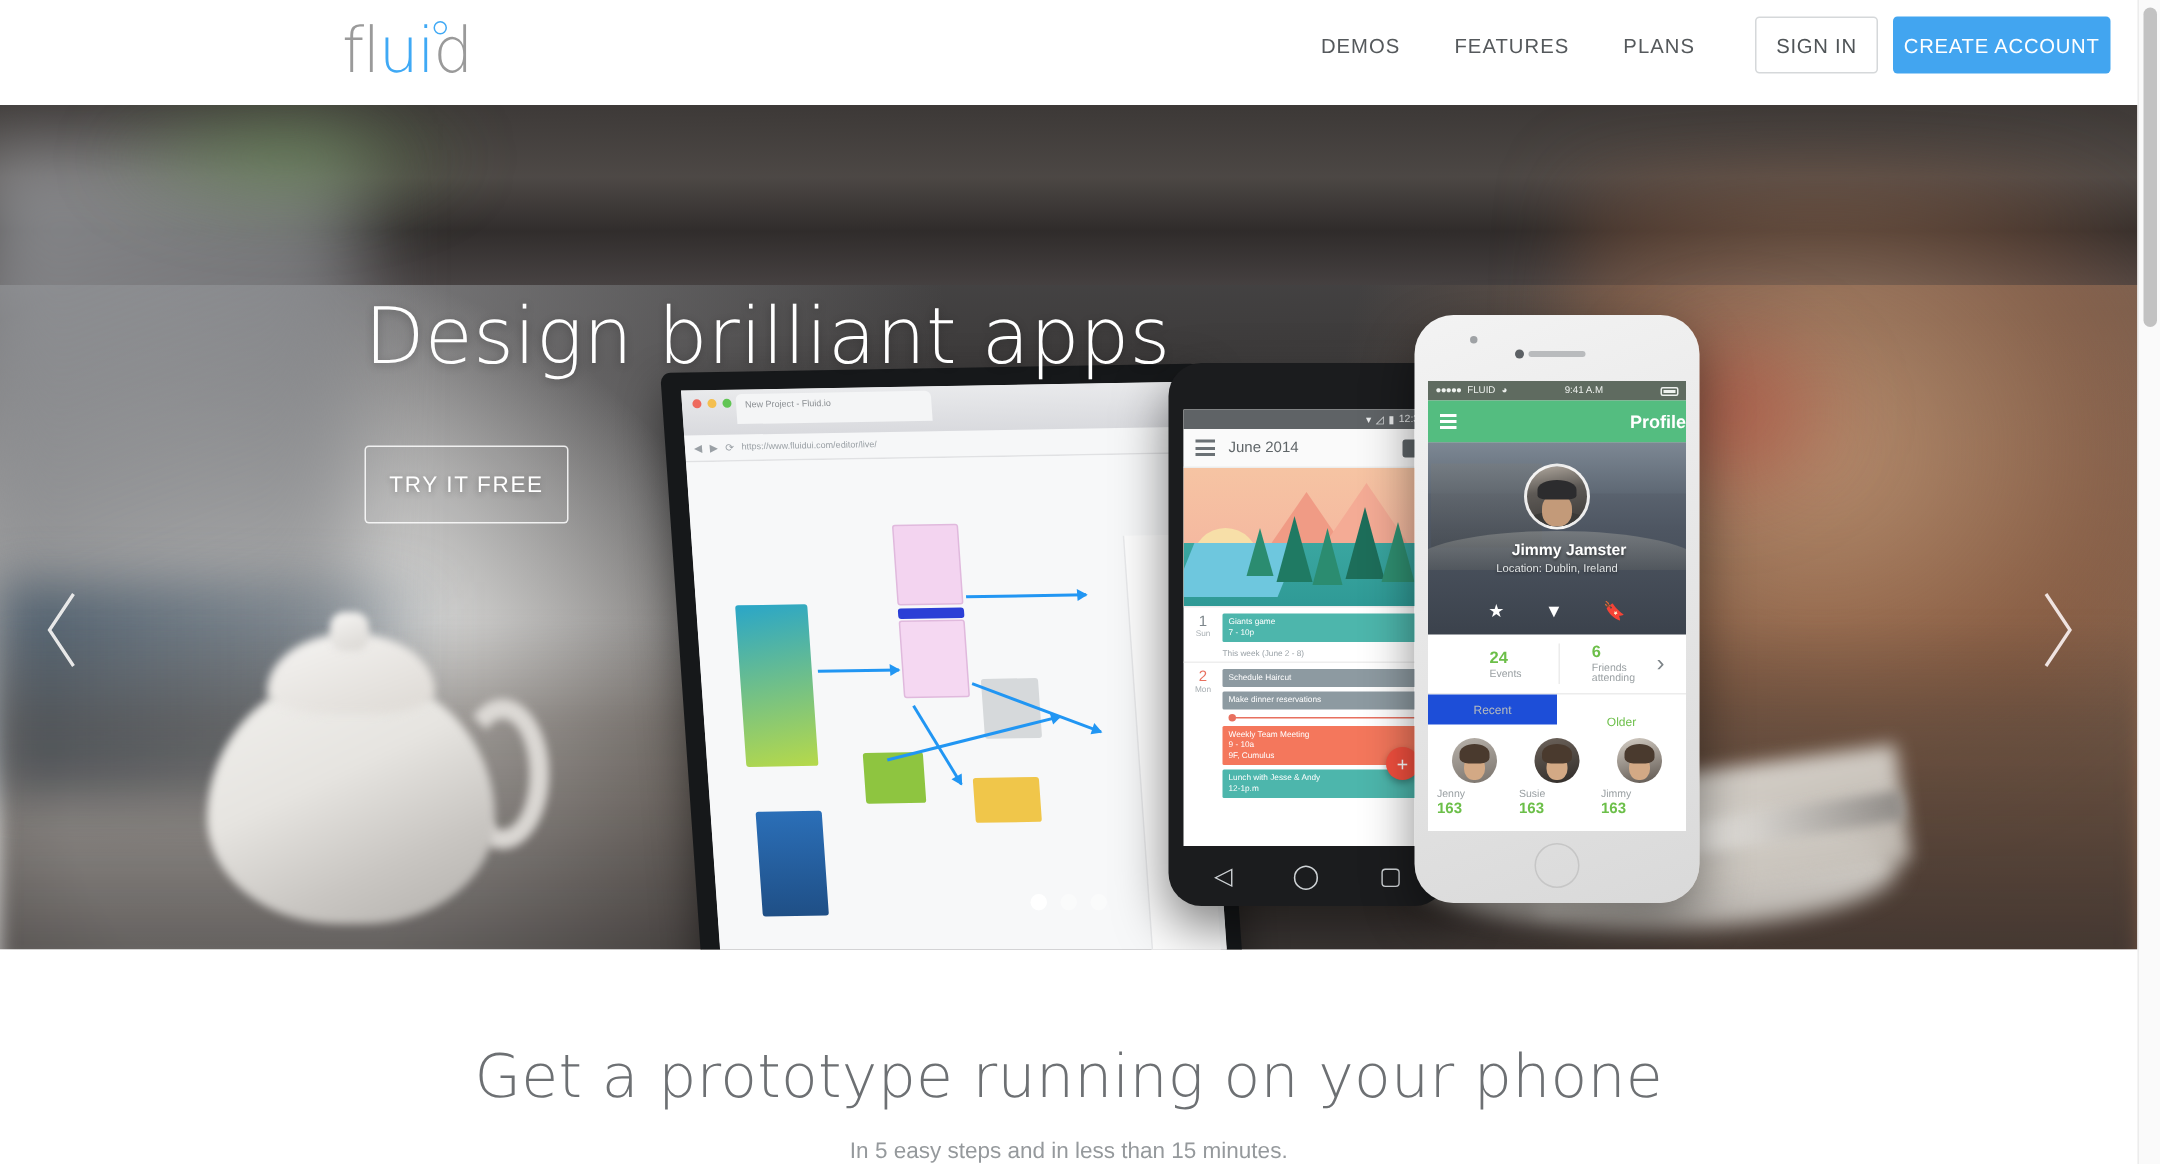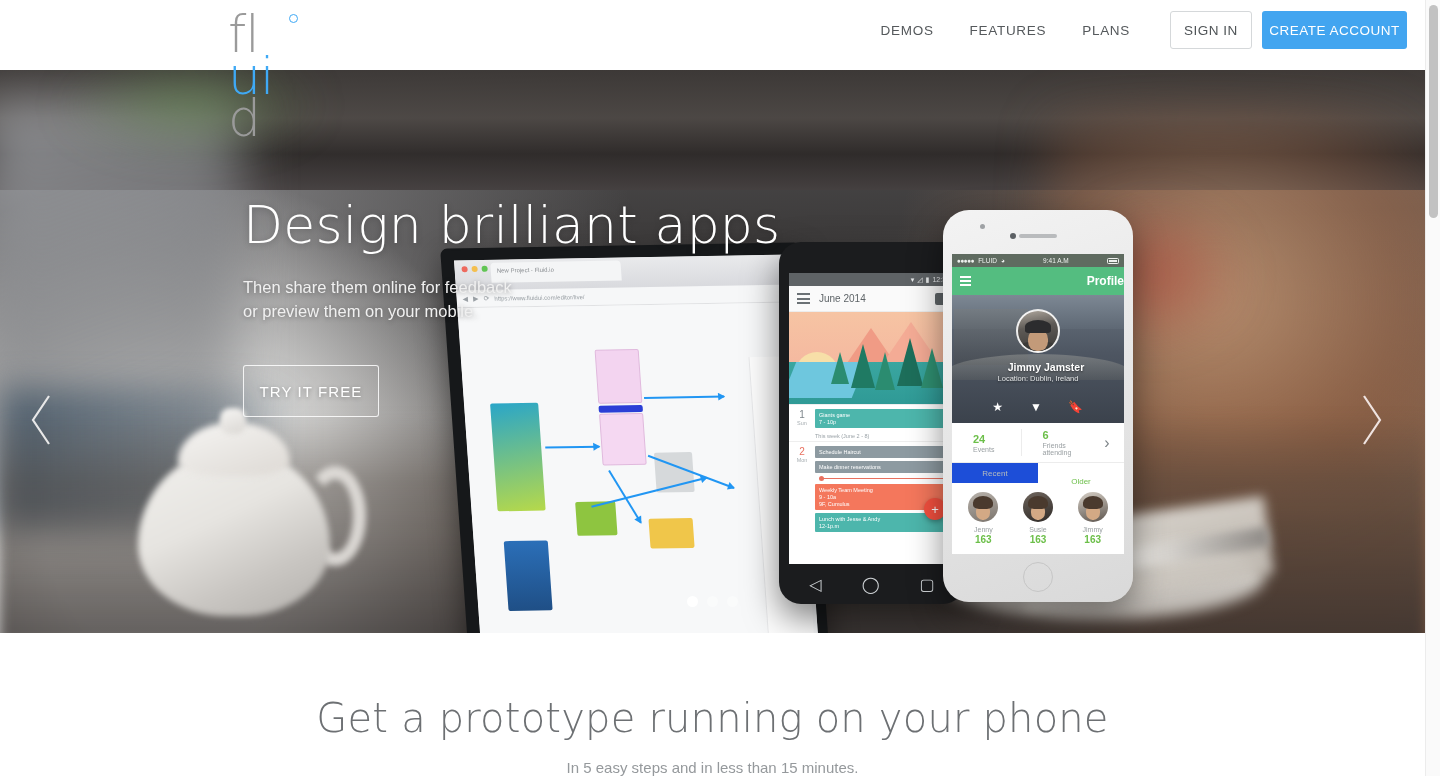--- a/index.html
+++ b/index.html
@@ -13,23 +13,23 @@
   
   .header {
     position: absolute; top:0; left:0; width:1425px; height:70px;
     background:#ffffff; z-index:40;
   }
   .header-inner {
     position:relative; width:100%; height:100%;
   }
   .logo {
     position:absolute; left:228px; top:13px;
-    font-size:52px; line-height:42px; letter-spacing:-1px;
+    font-size:42px; line-height:42px; letter-spacing:-1px;
     font-weight:300; font-family:"DejaVu Sans", sans-serif;
-    display:flex; align-items:flex-start;flex-direction:column;
+    display:flex; align-items:center;
   }
   .logo .g1, .logo .g3 { color:#9a9a9a; }
   .logo .g2 { color:#3fa9f5; position:relative; }
   .logo-dot {
     position:absolute; left:289px; top:14px;
     width:9px; height:9px; border-radius:50%;
     border:1.6px solid #3fa9f5; background:transparent;
   }
   .nav {
     position:absolute; right:18px; top:0; height:60px;
@@ -378,33 +378,33 @@
   }
   .ip-loc {
     position:absolute; left:0; right:0; top:79px; text-align:center;
     font-size:7.5px; color:#e2e5e6; text-shadow:0 1px 2px rgba(0,0,0,0.5);
   }
   .ip-icons {
     position:absolute; left:0; right:0; bottom:9px;
     display:flex; justify-content:center; gap:27px; color:#ffffff; font-size:12px;
   }
   .ip-stats { height:40px; display:flex; align-items:center; border-bottom:1px solid #ececec; }
-  .stat { flex:1; padding-left:21px; }
+  .stat { flex:1; padding-left:21px;margin-left:20px; }
   .stat .num { font-size:11px; color:#6cbf49; font-weight:bold; line-height:13px; }
   .stat .lbl { font-size:7px; color:#9aa0a3; }
   .stat.div { border-left:1px solid #ececec; }
   .stat-chev { width:34px; text-align:center; color:#7d8488; font-size:16px; }
   .ip-tabs { height:20px; display:flex; }
   .ip-tab {
     flex:1; display:flex; align-items:center; justify-content:center;
     font-size:8px; color:#b6bbbd; background:#1d4ed8; cursor:pointer;
   }
   .ip-tab.active { background:#ffffff; color:#6cbf49;margin-top:17px; }
   .ip-friends { display:flex; padding:9px 6px 0 6px; gap:4px; }
-  .fr { flex:1; text-align:center; }
+  .fr { flex:1; }
   .fr-av { width:30px; height:30px; border-radius:50%; margin:0 auto 3px auto; overflow:hidden; position:relative; }
   .fr-av.a { background:linear-gradient(165deg,#b8b2ab,#7a736c); }
   .fr-av.b { background:linear-gradient(165deg,#6e645c,#2f2b28); }
   .fr-av.c { background:linear-gradient(165deg,#d6cfc6,#5c544d); }
   .fr-face { position:absolute; left:50%; top:40%; transform:translateX(-50%); width:14px; height:16px; border-radius:46%; background:#d3a985; }
   .fr-hair { position:absolute; left:50%; top:12%; transform:translateX(-50%); width:20px; height:13px; border-radius:50% 50% 30% 30%; background:#4a3a2e; }
   .fr-name { font-size:7px; color:#9aa0a3; line-height:9px; }
   .fr-num { font-size:10px; color:#6cbf49; font-weight:bold; }
   .ip-home {
     position:absolute; left:50%; bottom:10px; transform:translateX(-50%);
@@ -678,24 +678,20 @@
               <div class="fr-num">163</div>
             </div>
           </div>
         </div>
         <div class="ip-home"></div>
       </div>
     </div>
 
     <div class="hero-copy">
       <div class="hero-title">Design brilliant apps</div>
-      <div class="hero-sub">
-        <div>Then share them online for feedback</div>
-        <div>or preview them on your mobile.</div>
-      </div>
       <div class="btn-try">TRY IT FREE</div>
     </div>
 
     <div class="arrow arrow-left">
       <svg width="26" height="58" viewBox="0 0 26 58">
         <polyline points="21,5 5,29 21,53" fill="none" stroke="#e8e8e8" stroke-width="2.2"></polyline>
       </svg>
     </div>
     <div class="arrow arrow-right">
       <svg width="26" height="58" viewBox="0 0 26 58">

